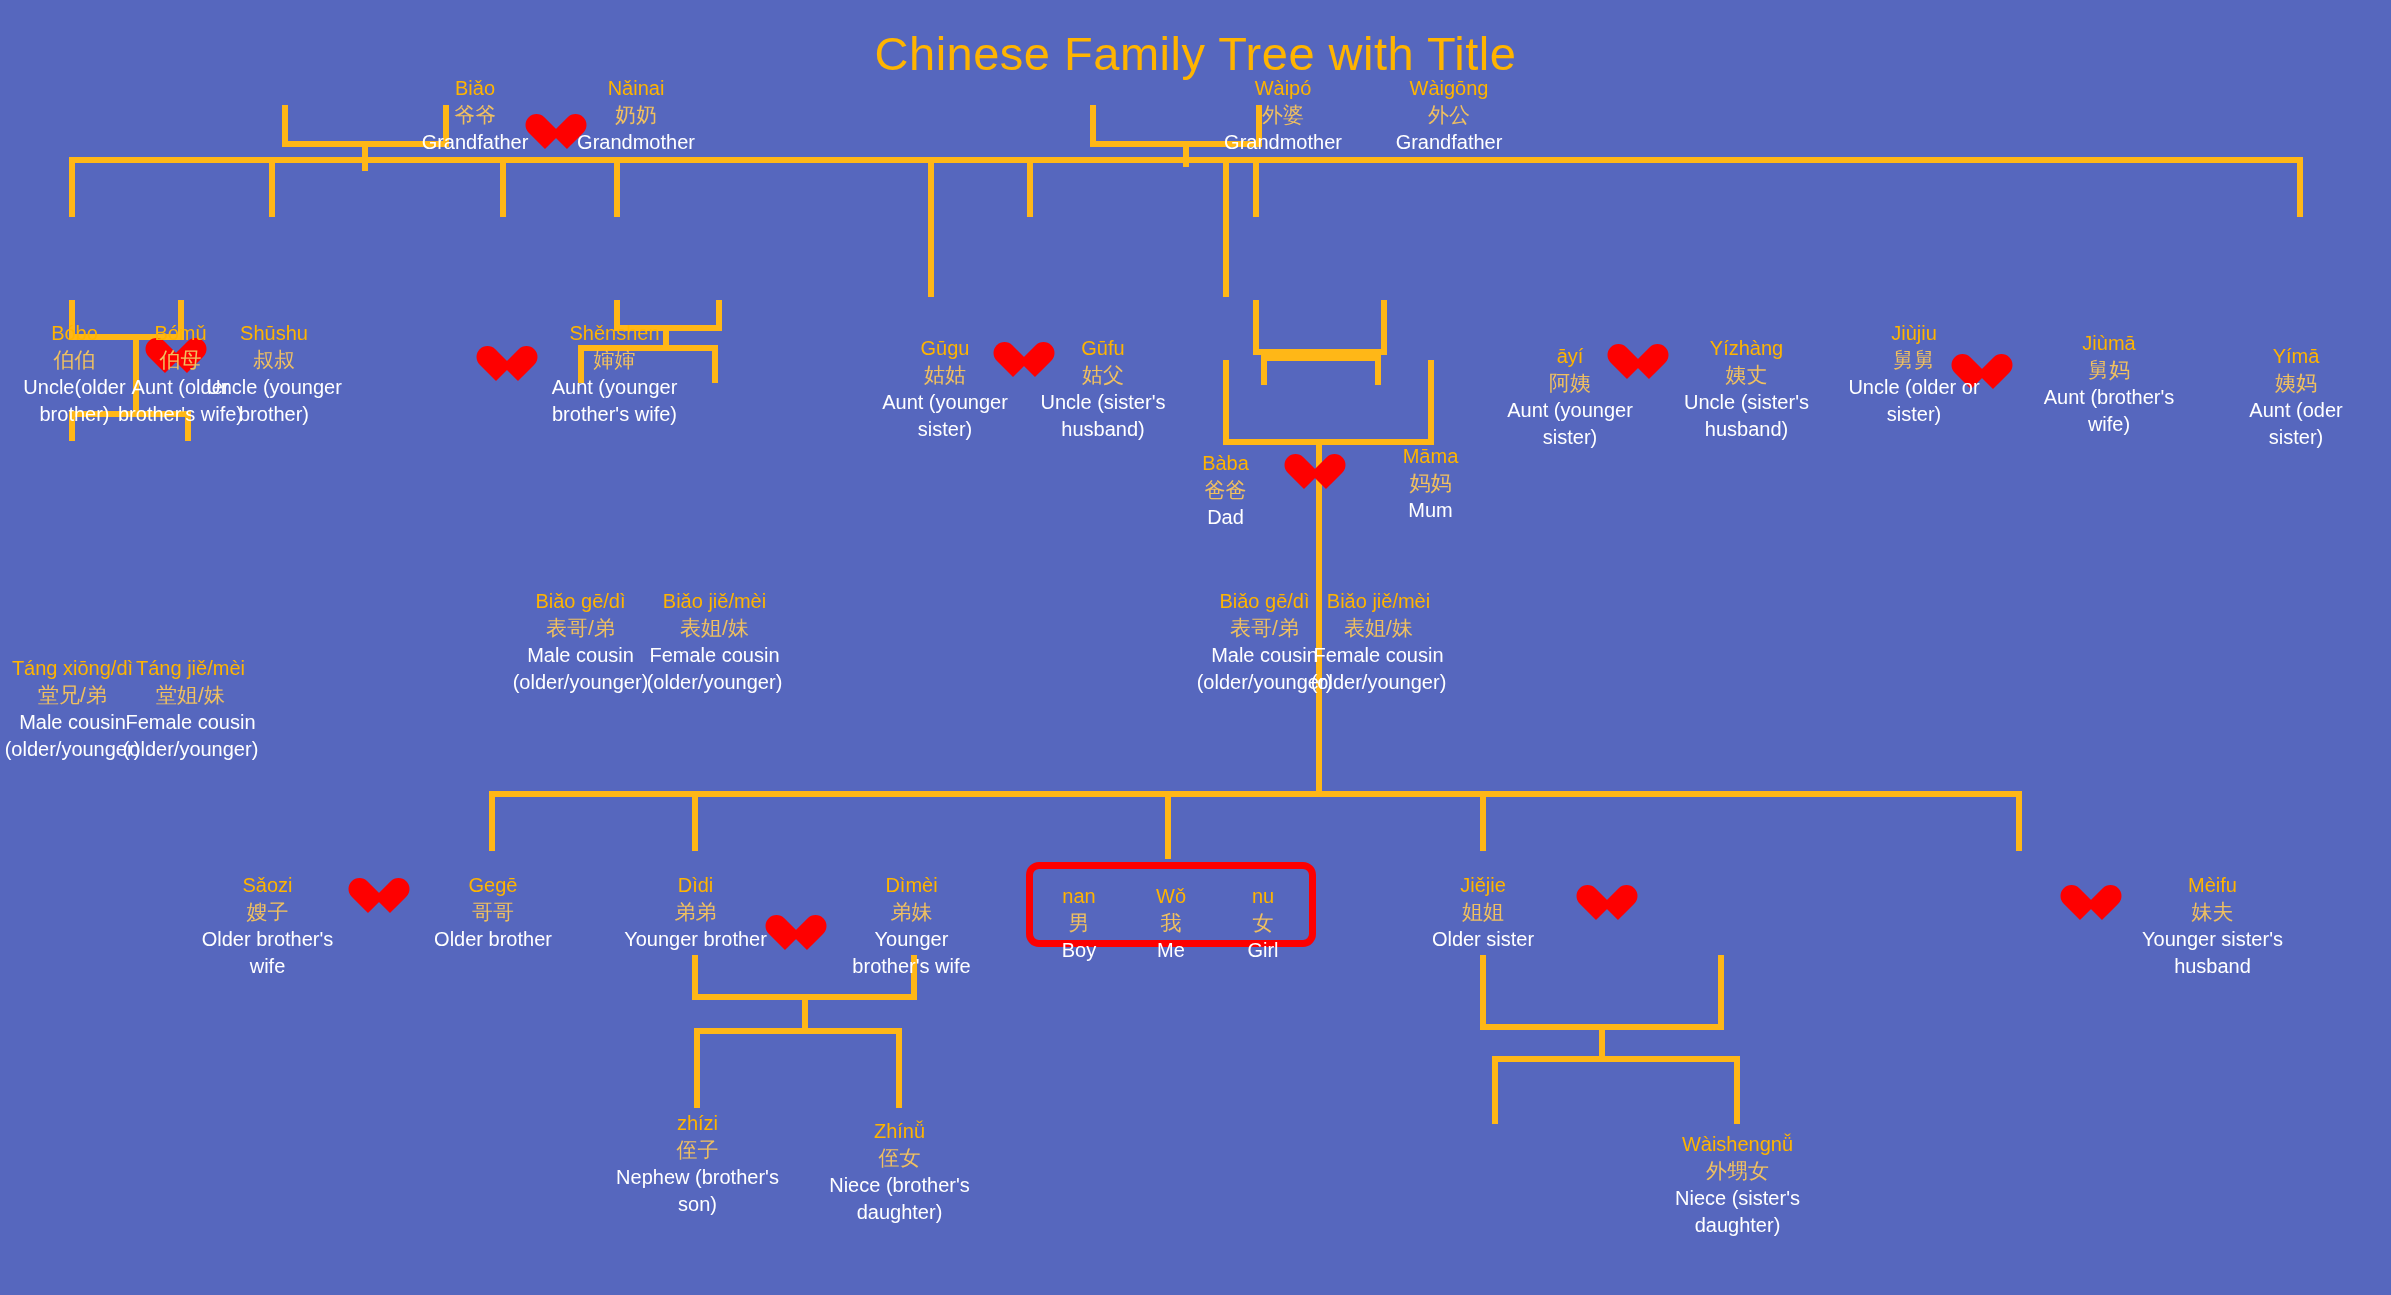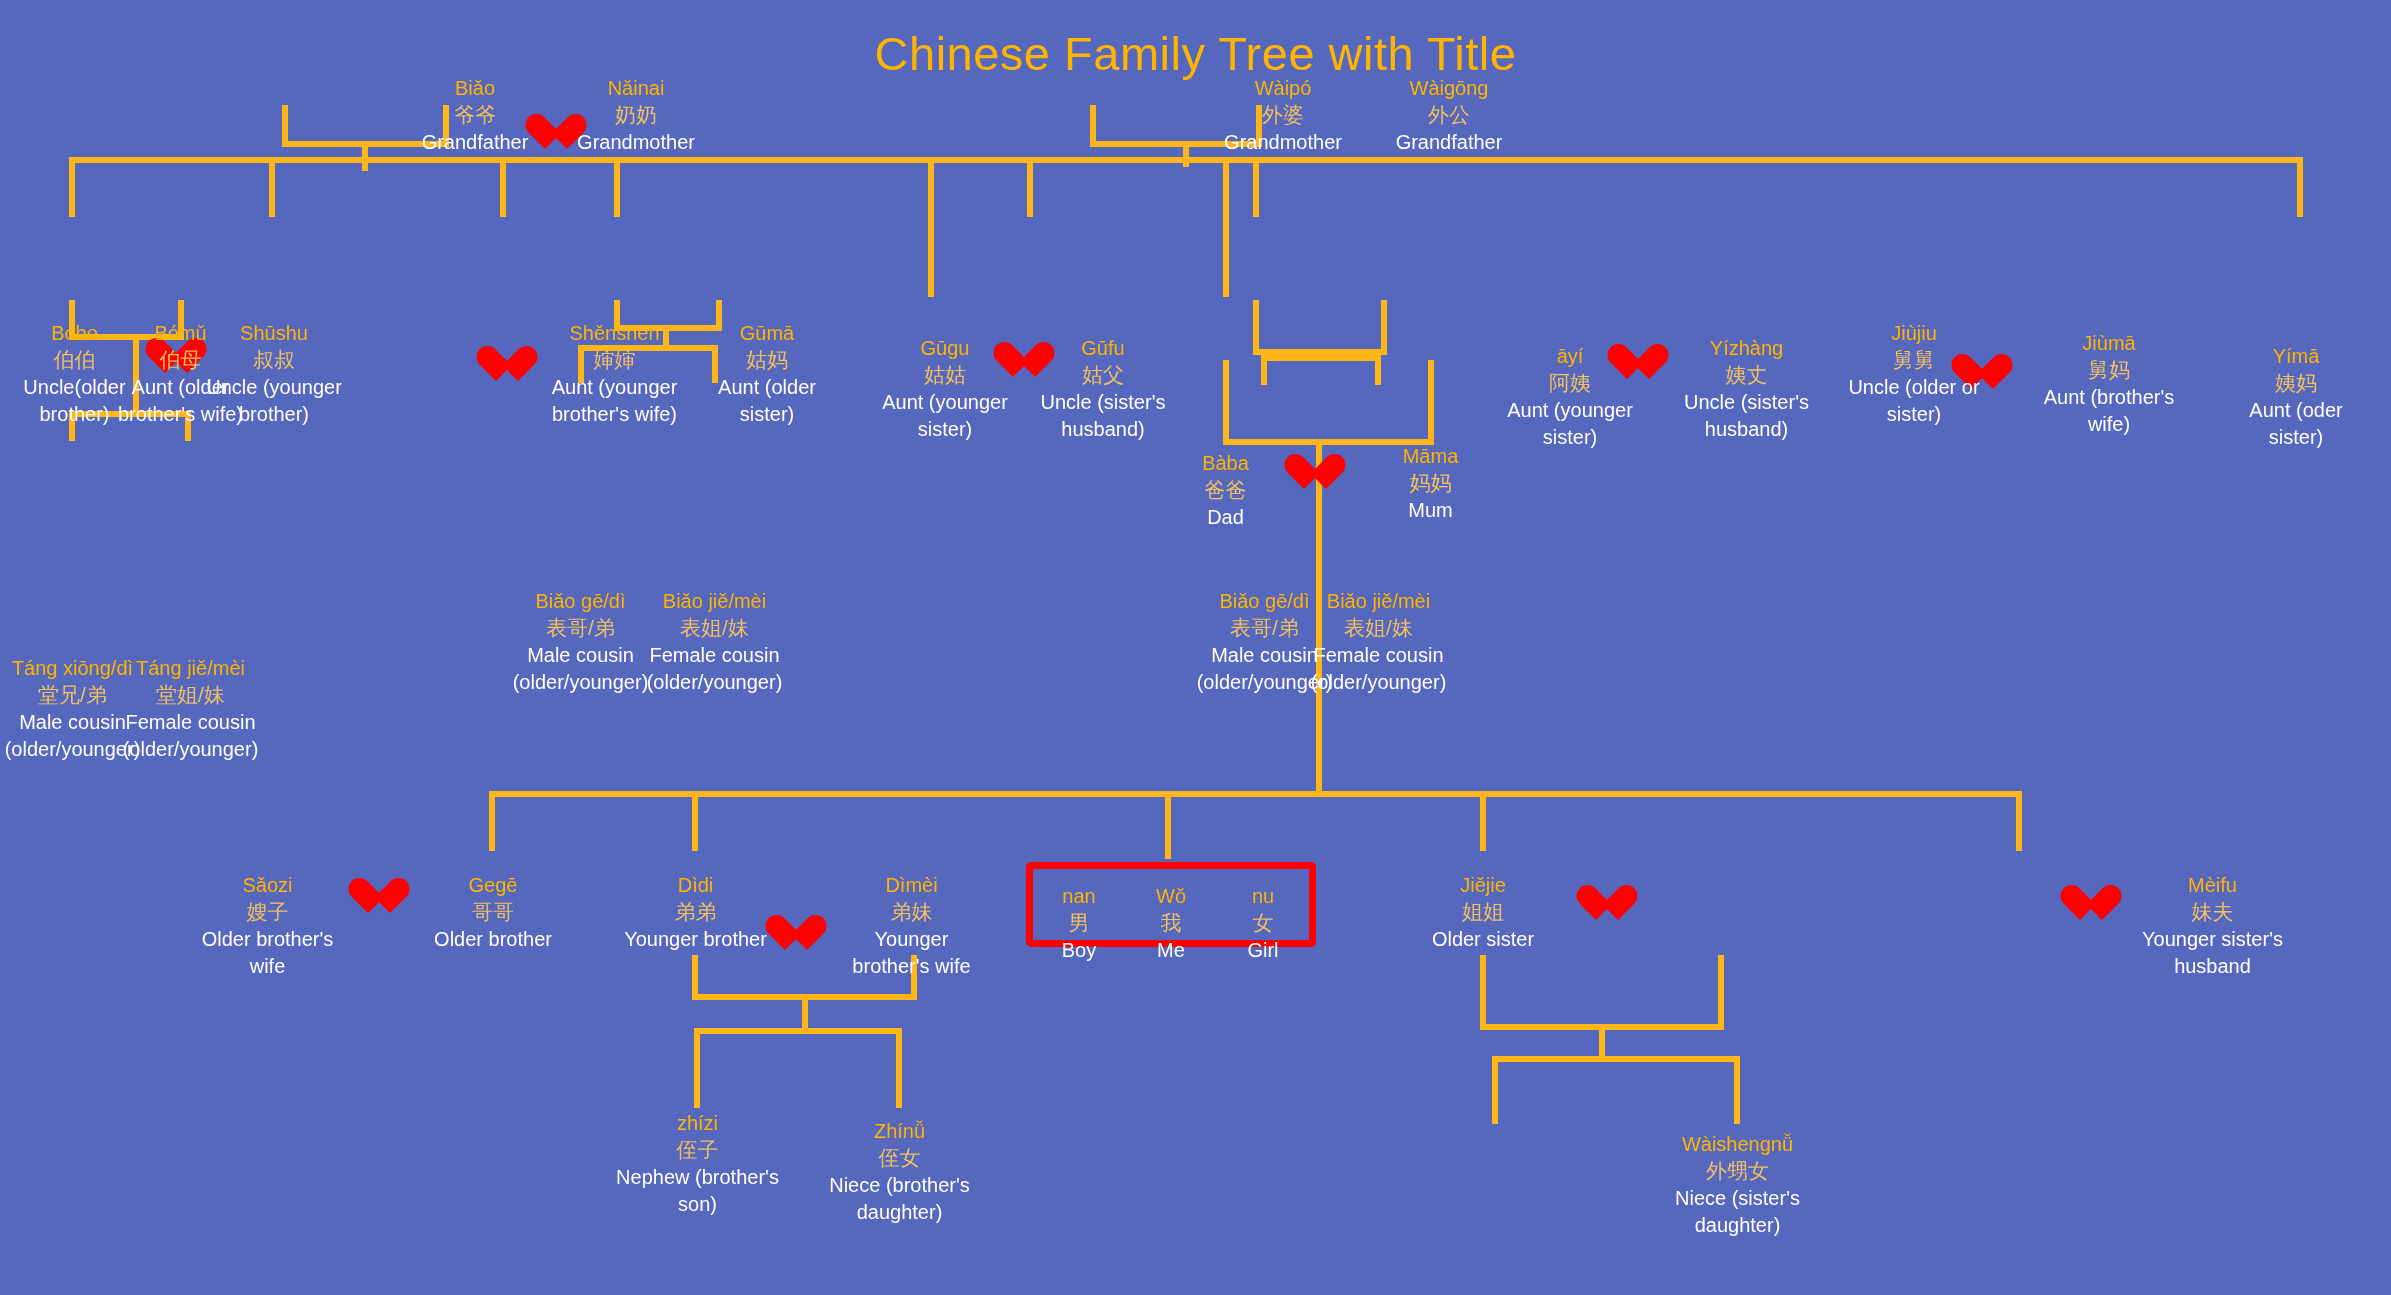--- a/index.html
+++ b/index.html
@@ -44,21 +44,21 @@
     position:absolute;top:0;width:22px;height:34px;
     background:#fe0000;border-radius:22px 22px 0 0;
   }
   .heart i.l{left:0;transform:rotate(-45deg);transform-origin:0 100%;}
   .heart i.r{left:0;transform:rotate(45deg);transform-origin:100% 100%;}
 
   
   .mebox{
     position:absolute;
     border:7px solid #fd0000;
-    border-radius:5px;
+    border-radius:13px;
     box-sizing:border-box;
     display:flex;
     align-items:flex-start;
     justify-content:space-around;
   }
   .mebox .node{position:static;padding-top:14px;}
 </style>
 </head>
 <body>
 
@@ -220,25 +220,20 @@
   <div class="node" style="left:200px;top:320px;width:148px;">
     <div class="py">Shūshu</div>
     <div class="hz">叔叔</div>
     <div class="en">Uncle (younger brother)</div>
   </div>
   <div class="node" style="left:537px;top:320px;width:155px;">
     <div class="py">Shěnshen</div>
     <div class="hz">婶婶</div>
     <div class="en">Aunt (younger brother's wife)</div>
   </div>
-  <div class="node" style="left:693px;top:320px;width:148px;">
-    <div class="py">Gūmā</div>
-    <div class="hz">姑妈</div>
-    <div class="en">Aunt (older sister)</div>
-  </div>
   <div class="node" style="left:866px;top:335px;width:158px;">
     <div class="py">Gūgu</div>
     <div class="hz">姑姑</div>
     <div class="en">Aunt (younger sister)</div>
   </div>
   <div class="node" style="left:1024px;top:335px;width:158px;">
     <div class="py">Gūfu</div>
     <div class="hz">姑父</div>
     <div class="en">Uncle (sister's husband)</div>
   </div>

